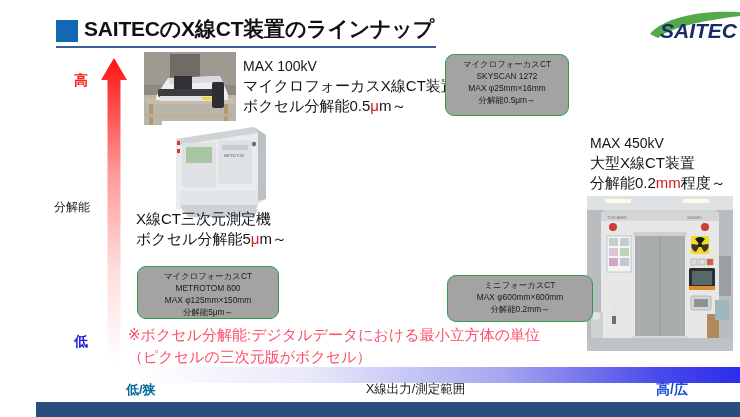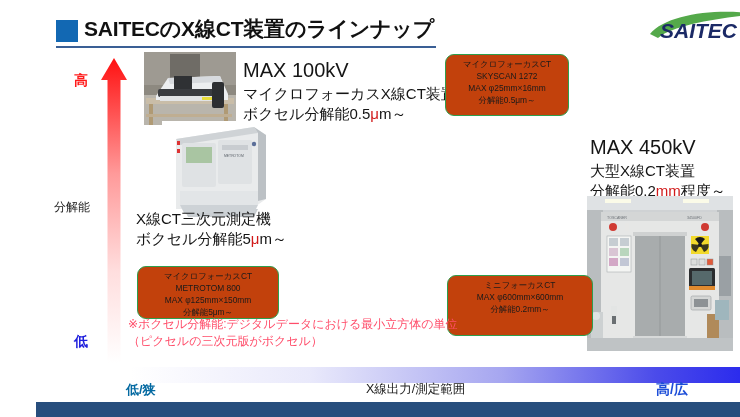--- a/index.html
+++ b/index.html
@@ -51,46 +51,46 @@
 
   
   .btm-bar{position:absolute;left:0;bottom:0;width:740px;height:15px;background:#274e7d;}
 
   
   .photo{position:absolute;overflow:hidden;background:#cfcfcf;}
   .photo svg{display:block;}
 
   
   .txt-block{position:absolute;color:#151515;line-height:1.33;white-space:nowrap;}
-  .txt-block .l1{font-size:20px;}
+  .txt-block .l1{font-size:14px;}
   .txt-block .l2{font-size:15px;}
   .txt-block .l3{font-size:15px;}
   .mu{color:#d11a1a;}
   .mm-red{color:#d11a1a;}
 
   
   .callout{
     position:absolute;
     border:1.4px solid #2e9e4e;
     border-radius:9px;
-    background:#c2410c;
+    background:#a3a3a3;
     text-align:center;
     color:#1a1a1a;
     font-size:8.4px;
     line-height:1.42;
     padding:4px 6px;
     box-sizing:border-box;
     white-space:nowrap;
   }
   .callout div{white-space:nowrap;}
 
   
   .footnote{
-    position:absolute;left:92px;top:316px;
-    color:#ff4d6a;font-size:12px;line-height:1.45;white-space:nowrap;
+    position:absolute;left:92px;top:324px;
+    color:#ff4d6a;font-size:15px;line-height:1.45;white-space:nowrap;
   }
 </style>
 </head>
 <body>
 
 <div class="slide">
 
   <div class="hdr-bullet"></div>
   <div class="hdr-title">SAITECのX線CT装置のラインナップ</div>
   <div class="hdr-rule"></div>
@@ -252,21 +252,21 @@
       <rect x="0" y="142" width="146" height="13" fill="#bfc3c5"></rect>
       <rect x="4" y="116" width="12" height="26" fill="#cdd1d2"></rect>
       <circle cx="9" cy="120" r="4" fill="#dfe3e4"></circle>
       <rect x="120" y="118" width="12" height="24" fill="#b08a5a"></rect>
       <rect x="128" y="104" width="14" height="20" fill="#9fb6bd"></rect>
       <rect x="24" y="110" width="6" height="14" fill="#e3e5e4"></rect>
       <rect x="25" y="120" width="4" height="8" fill="#6a6f72"></rect>
     </svg>
   </div>
 
-  <div class="callout" style="left:411px;top:275px;width:146px;height:61px;">
+  <div class="callout" style="left:411px;top:275px;width:146px;height:47px;">
     <div>ミニフォーカスCT</div>
     <div>MAX φ600mm×600mm</div>
     <div>分解能0.2mm～</div>
   </div>
 
   <div class="footnote">
     <div>※ボクセル分解能:デジタルデータにおける最小立方体の単位</div>
     <div>（ピクセルの三次元版がボクセル）</div>
   </div>
 

